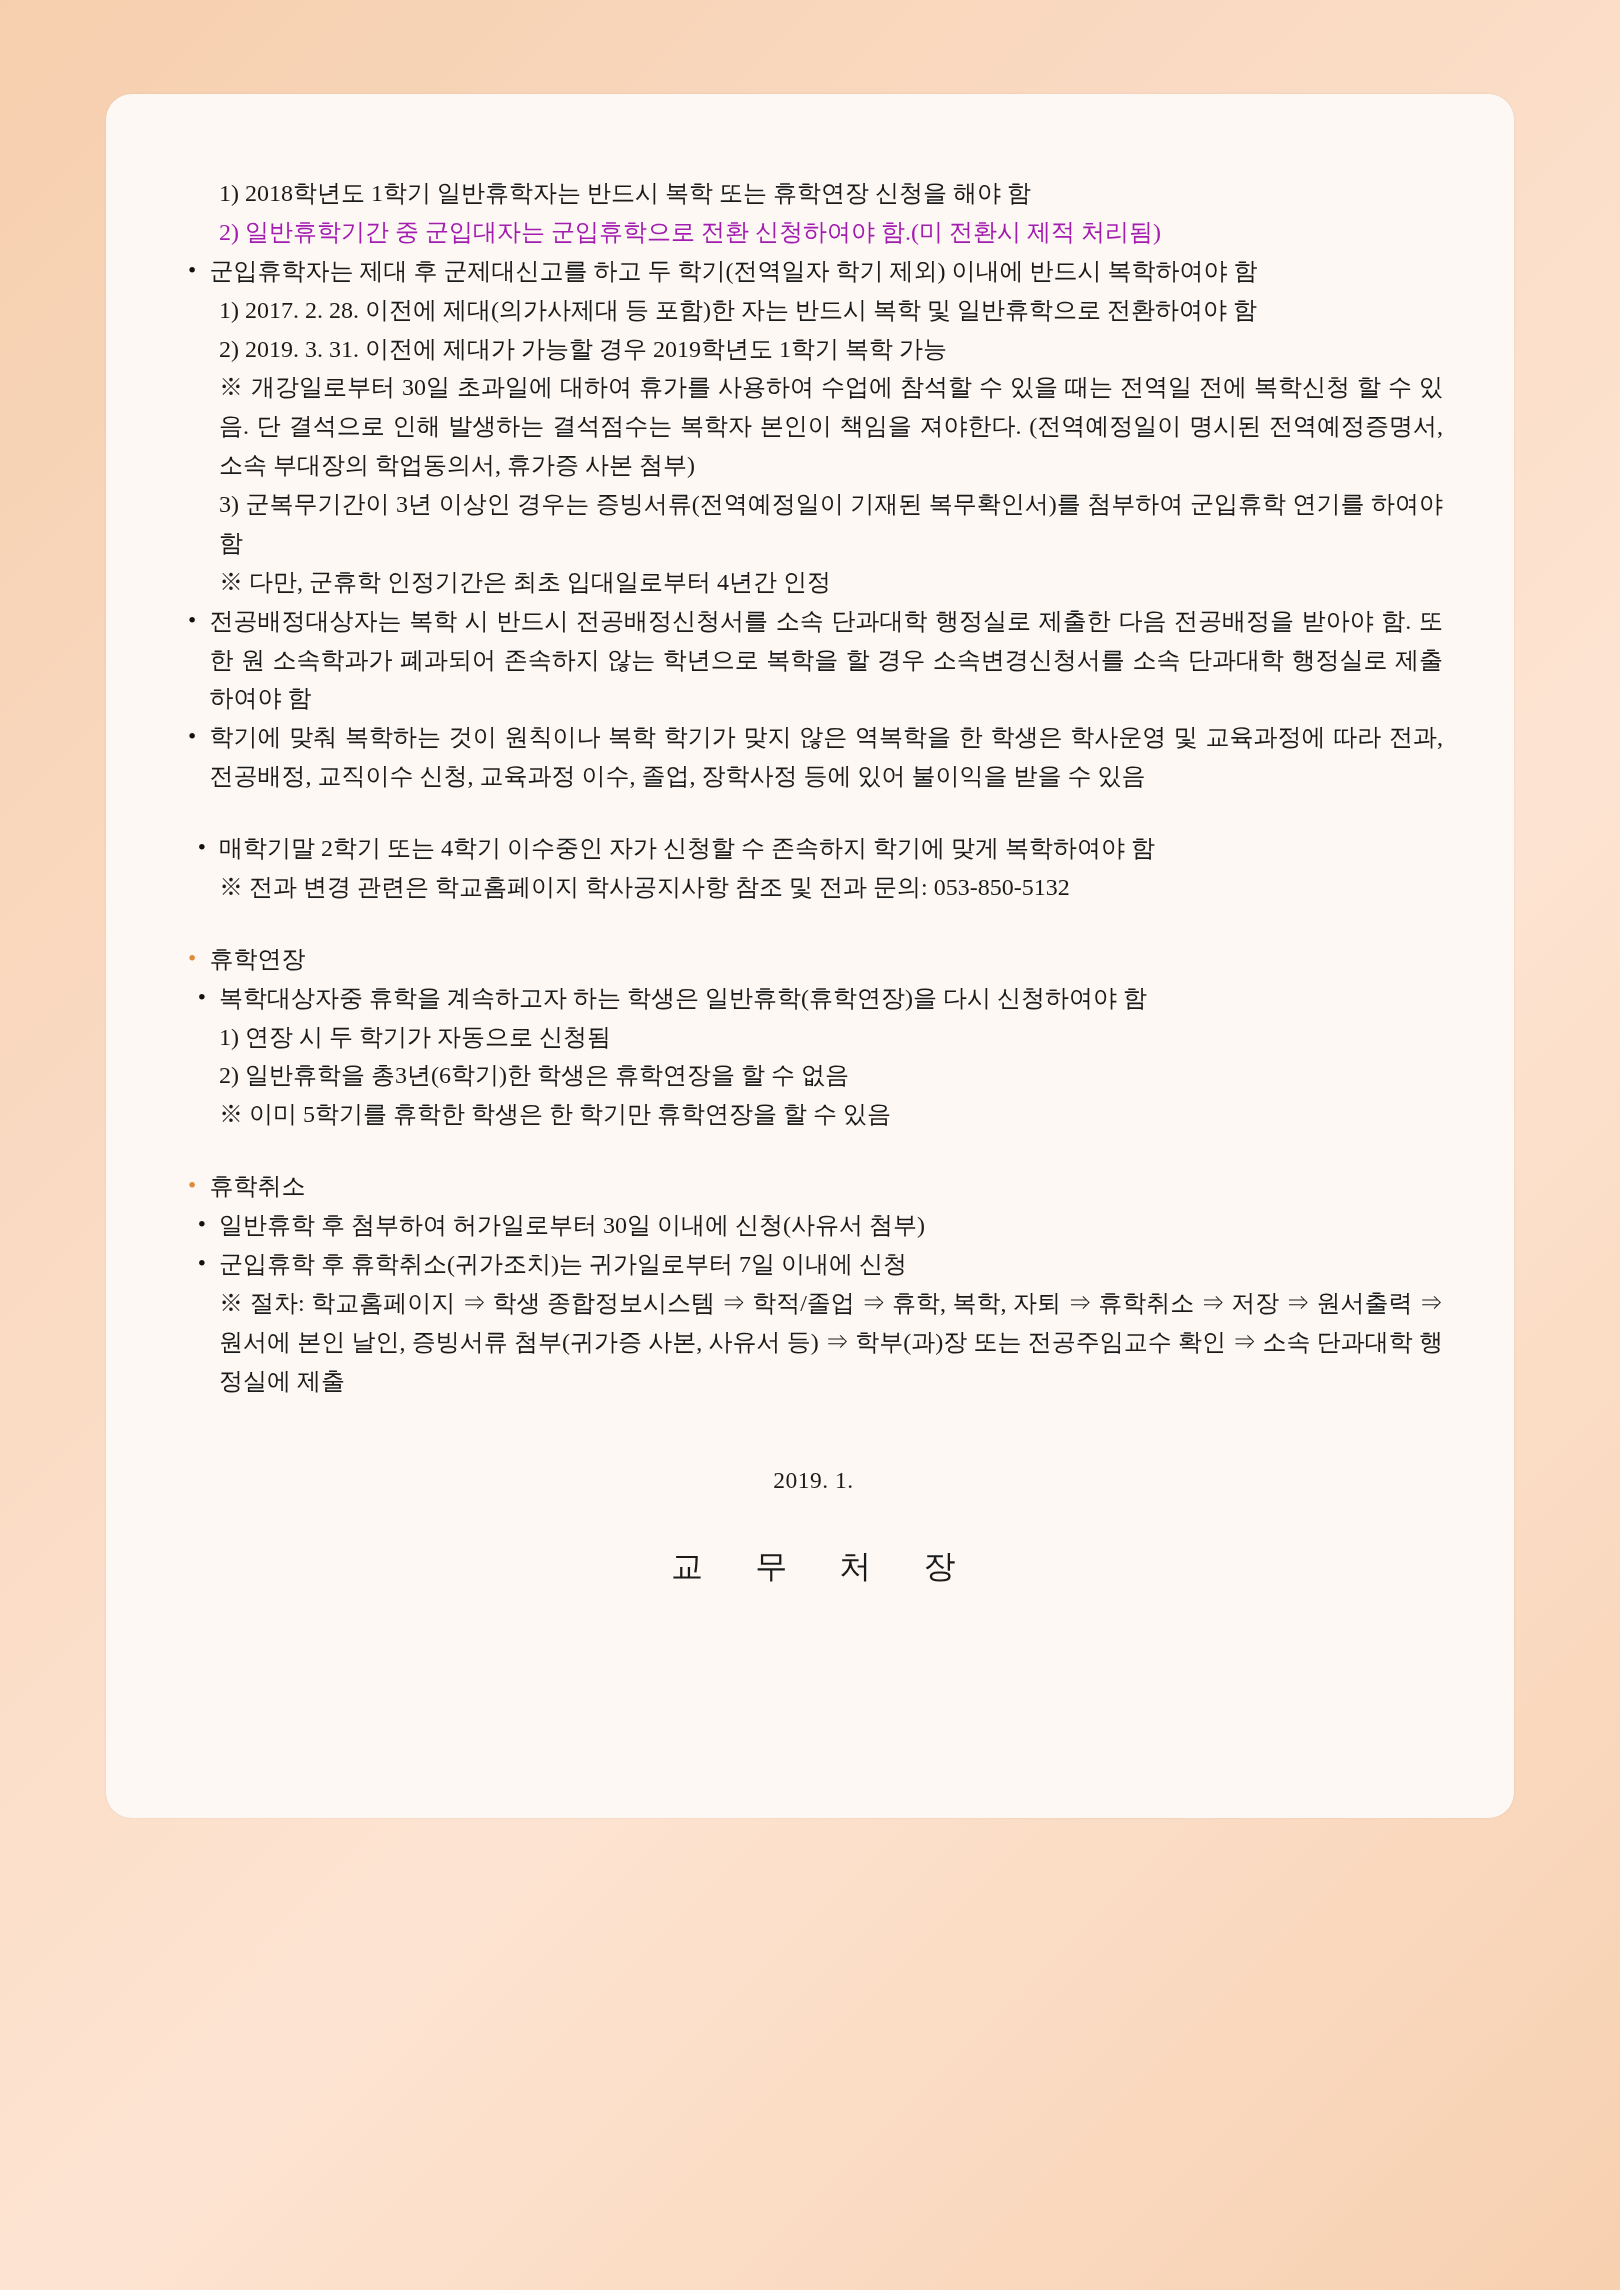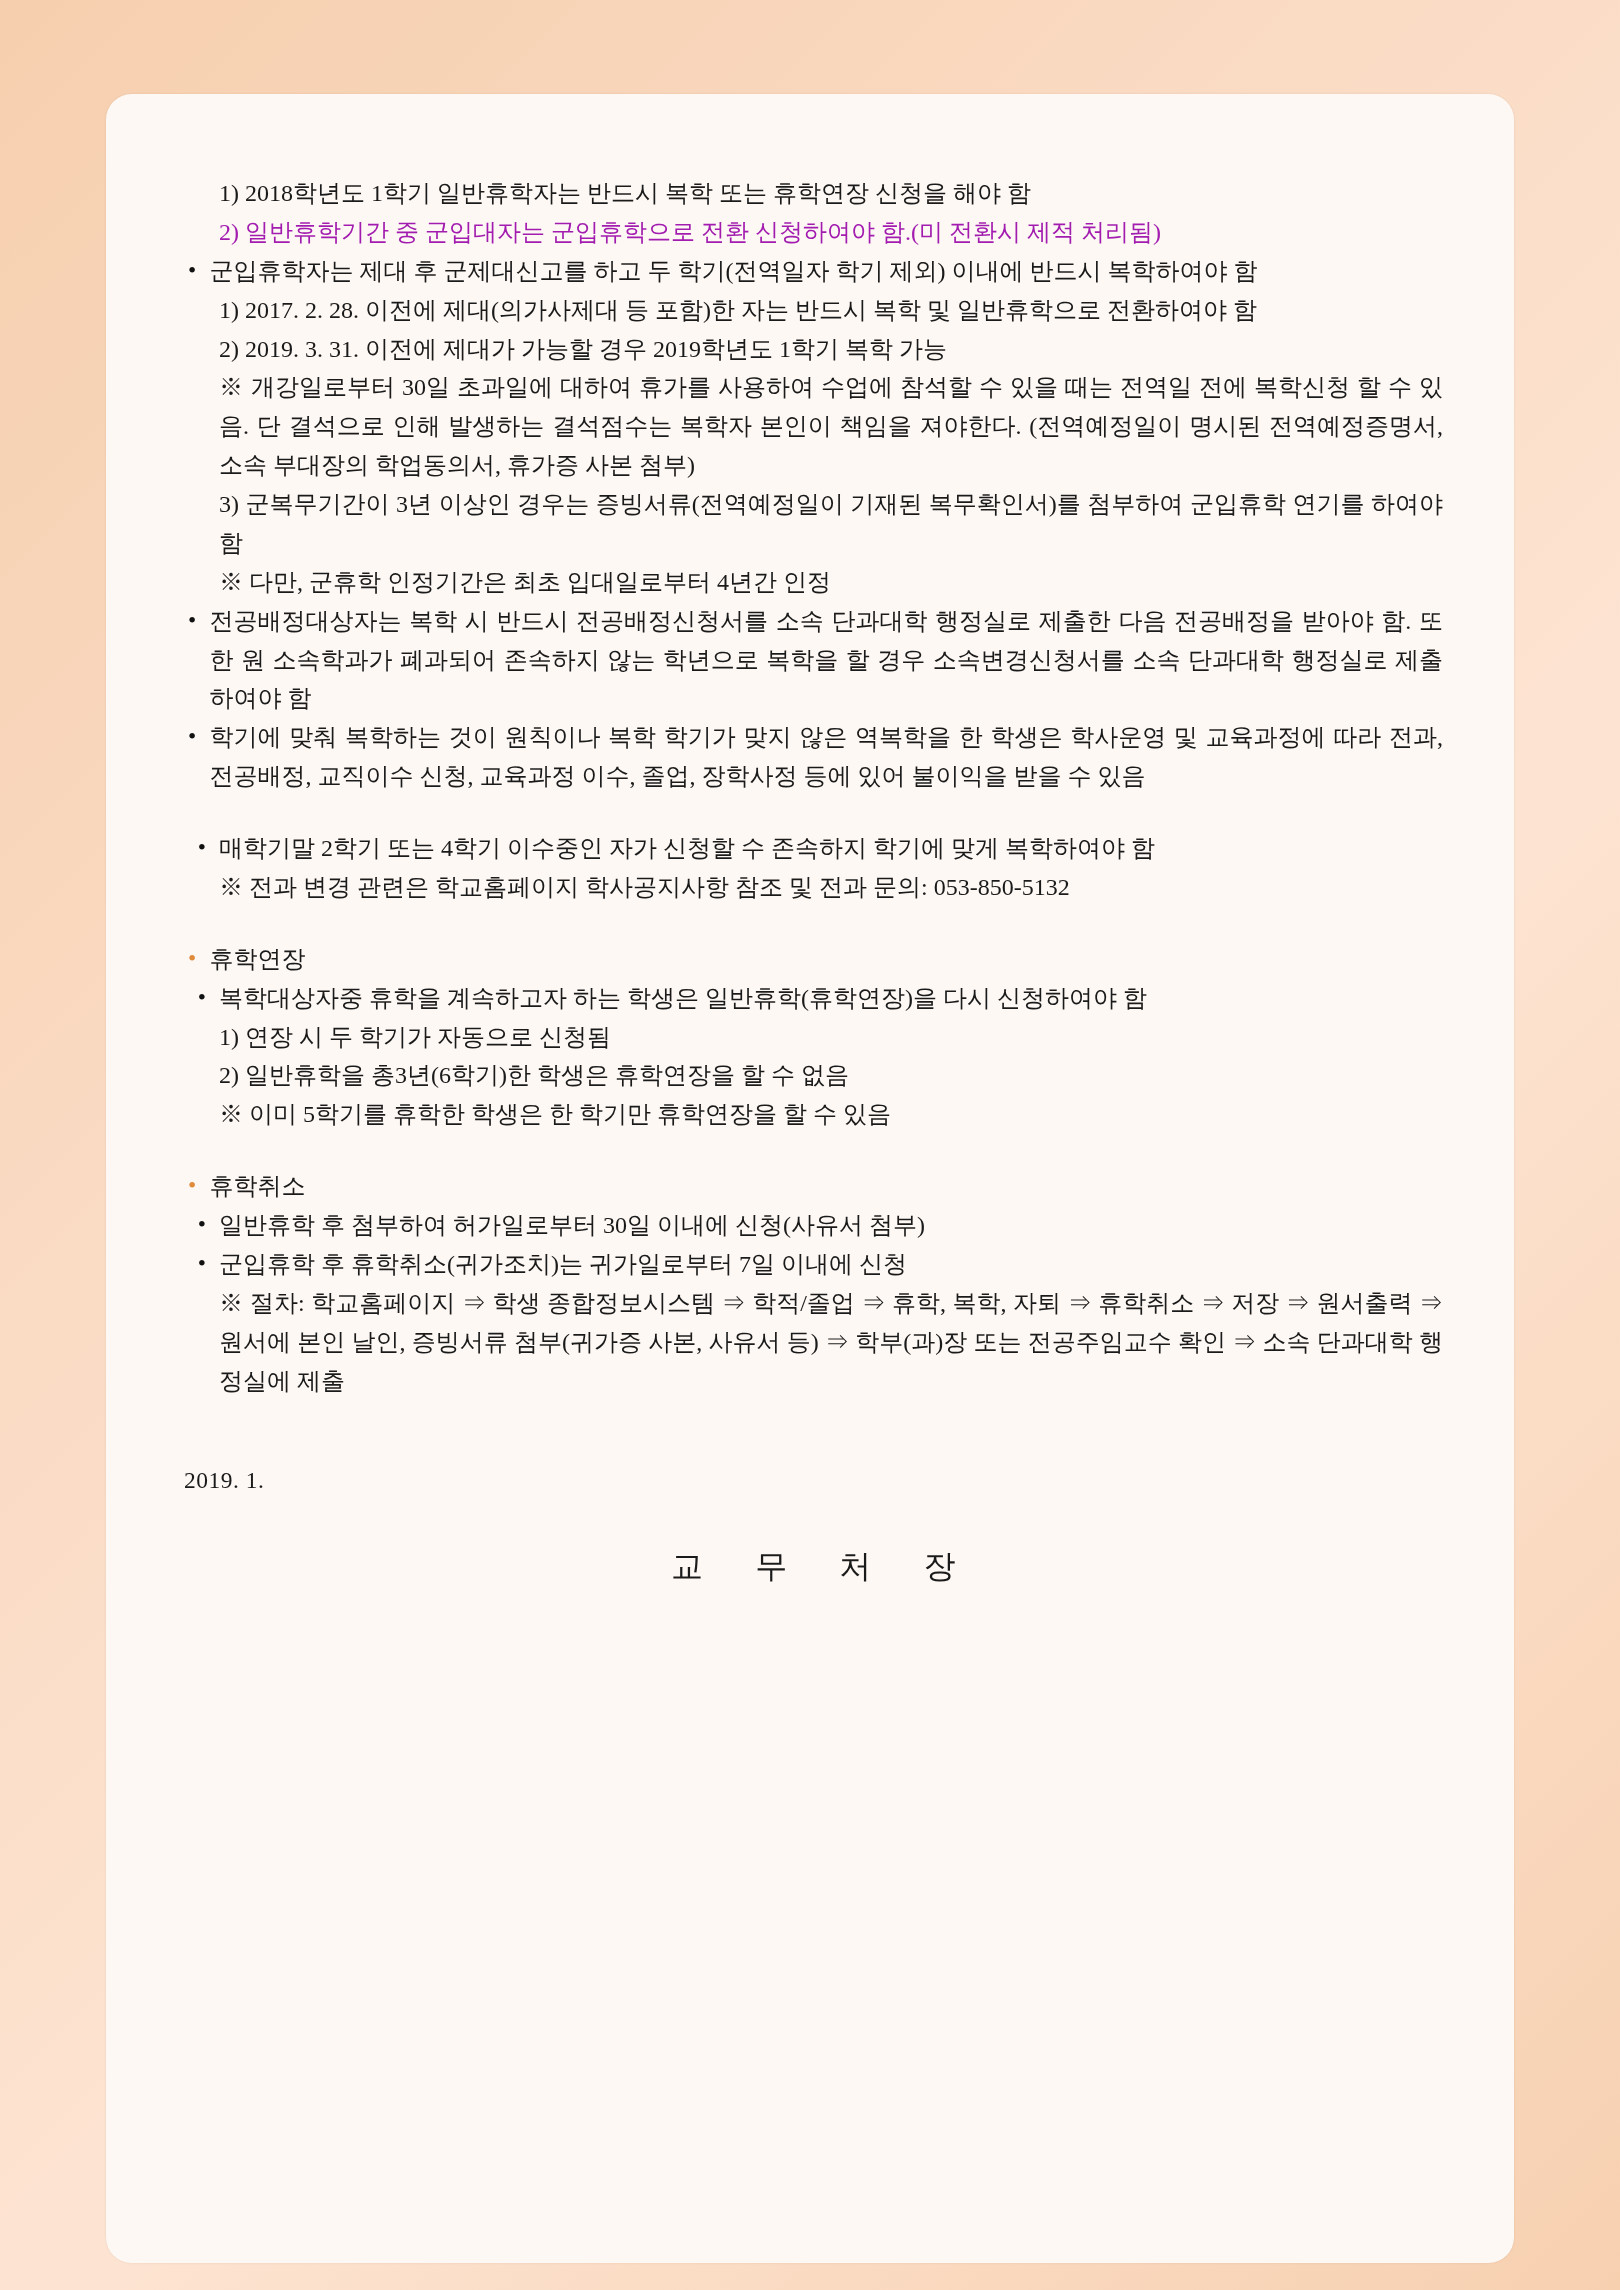--- a/index.html
+++ b/index.html
@@ -17,21 +17,21 @@
     left: 0; top: 0;
     width: 1620px;
     height: 2291px;
     background: linear-gradient(135deg, #f6cfae 0%, #fadbc4 35%, #fde4d2 60%, #f7d0b0 100%);
   }
   .page {
     position: absolute;
     left: 106px;
     top: 94px;
     width: 1408px;
-    height: 2169px;
+    height: 1724px;
     background: #fdf8f4;
     border-radius: 25.5px;
     box-shadow: 0 0 2px rgba(120,80,60,0.15);
     overflow: hidden;
   }
   .content {
     position: absolute;
     left: 78px;
     top: 80px;
     width: 1259px;
@@ -62,21 +62,21 @@
   .bullet-row.orange::before { color: #e08a3c; }
   .bullet-row.lvl1 { padding-left: 35px; }
   .bullet-row.lvl0 { padding-left: 25.5px; }
   .bullet-row.lvl0::before { left: 3.9px; }
   b, .bold { font-weight: normal; }
   .red { color: #a21caf; }
   .just { text-align: justify; text-justify: inter-character; }
   .sp { height: 33px; }
   .date {
     margin-top: 61px;
-    text-align: left;
+    text-align: center;
     font-size: 23.5px;
     letter-spacing: 0.5px;
   }
   .signer {
     margin-top: 42px;
     text-align: center;
     font-size: 32px;
     letter-spacing: 0.5px;
   }
   .signer span { display: inline-block; margin: 0 21.6px; }

